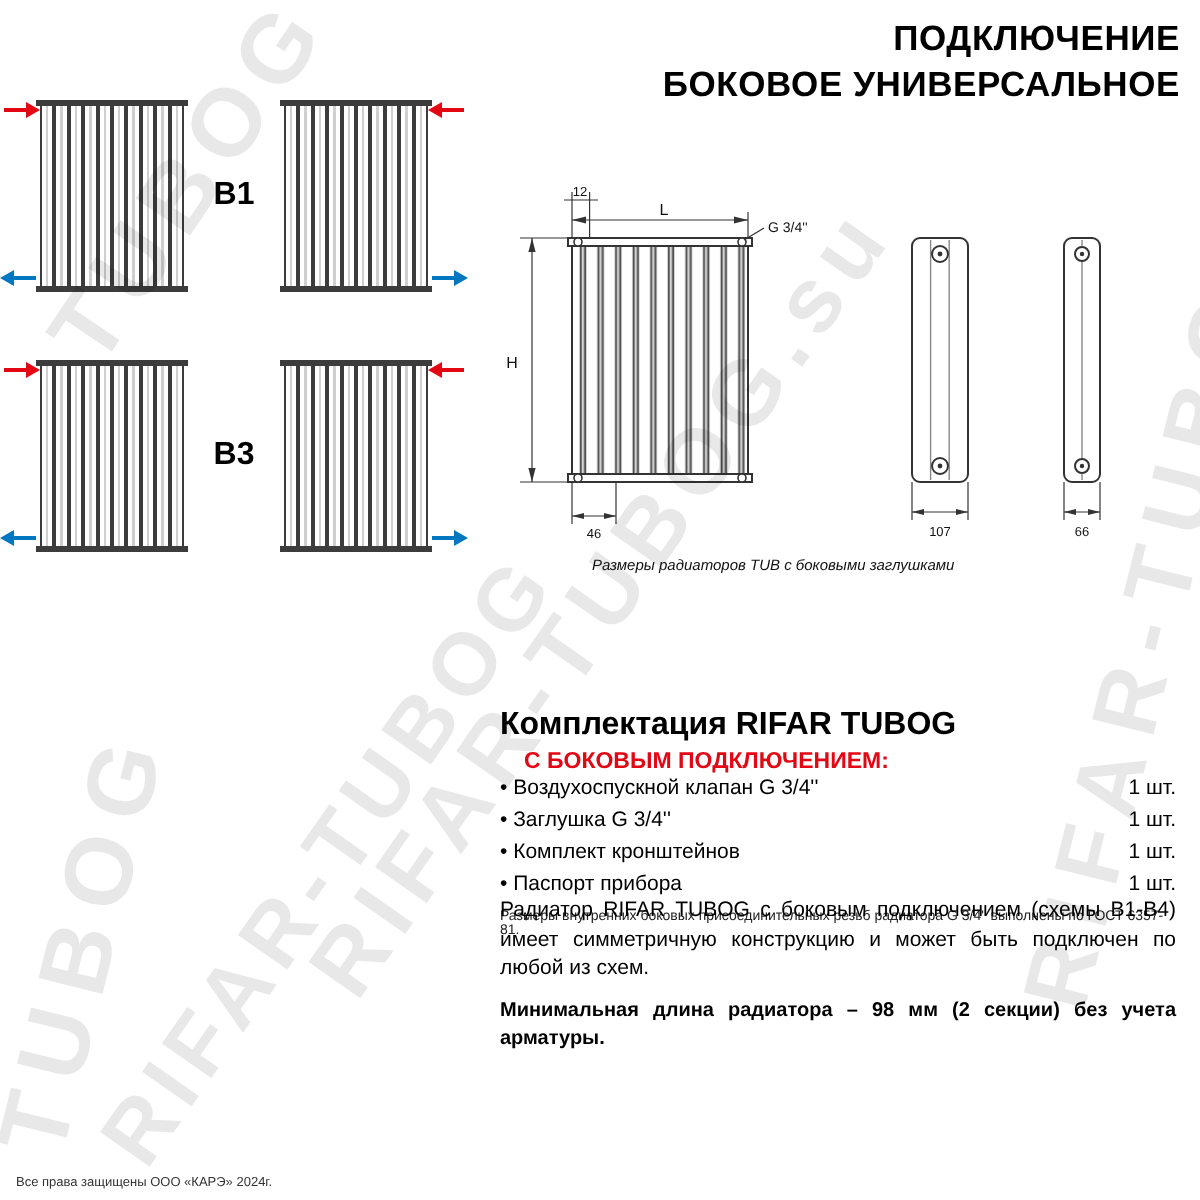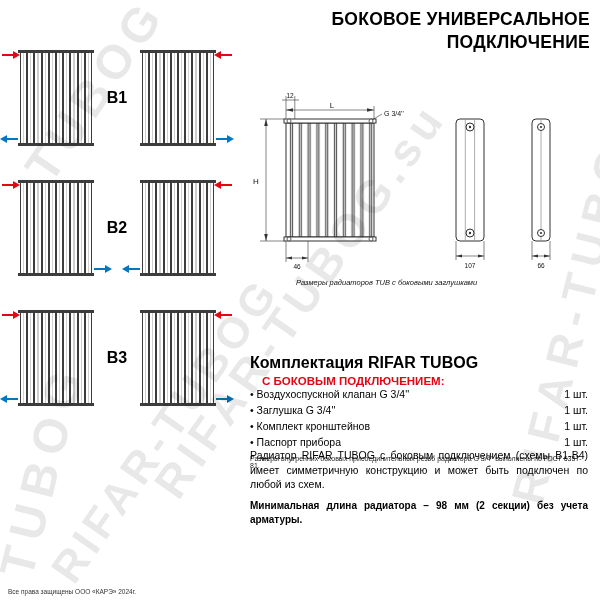--- a/index.html
+++ b/index.html
@@ -75,45 +75,36 @@
 
 <div class="page">
 
   <span class="wm wm1">TUBOG</span>
   <span class="wm wm2">RIFAR-TUBOG.su</span>
   <span class="wm wm3">RIFAR-TUBOG</span>
   <span class="wm wm4">TUBOG</span>
   <span class="wm wm5">RIFAR-TUBOG</span>
 
   <div class="title">
+    <div>ПОДКЛЮЧЕНИЕ</div>
     <div>БОКОВОЕ УНИВЕРСАЛЬНОЕ</div>
-    <div>ПОДКЛЮЧЕНИЕ</div>
   </div>
 
   <div class="schemes">
 
     <div class="scheme-row">
       <div class="radiator rad-left"></div>
       <div class="scheme-label">В1</div>
       <div class="radiator rad-right"></div>
       <div class="arrow supply pos-lt dir-r" style="color: rgb(227, 6, 19);"></div>
       <div class="arrow return pos-lb dir-l" style="color: rgb(0, 119, 192);"></div>
       <div class="arrow supply pos-rt dir-l" style="color: rgb(227, 6, 19);"></div>
       <div class="arrow return pos-rb dir-r" style="color: rgb(0, 119, 192);"></div>
     </div>
 
-    <div class="scheme-row">
-      <div class="radiator rad-left"></div>
-      <div class="scheme-label">В2</div>
-      <div class="radiator rad-right"></div>
-      <div class="arrow supply pos-lt dir-r" style="color: rgb(227, 6, 19);"></div>
-      <div class="arrow return pos-lbin dir-r" style="color: rgb(0, 119, 192);"></div>
-      <div class="arrow supply pos-rt dir-l" style="color: rgb(227, 6, 19);"></div>
-      <div class="arrow return pos-rbin dir-l" style="color: rgb(0, 119, 192);"></div>
-    </div>
 
     <div class="scheme-row">
       <div class="radiator rad-left"></div>
       <div class="scheme-label">В3</div>
       <div class="radiator rad-right"></div>
       <div class="arrow supply pos-lt dir-r" style="color: rgb(227, 6, 19);"></div>
       <div class="arrow return pos-lb dir-l" style="color: rgb(0, 119, 192);"></div>
       <div class="arrow supply pos-rt dir-l" style="color: rgb(227, 6, 19);"></div>
       <div class="arrow return pos-rb dir-r" style="color: rgb(0, 119, 192);"></div>
     </div>

